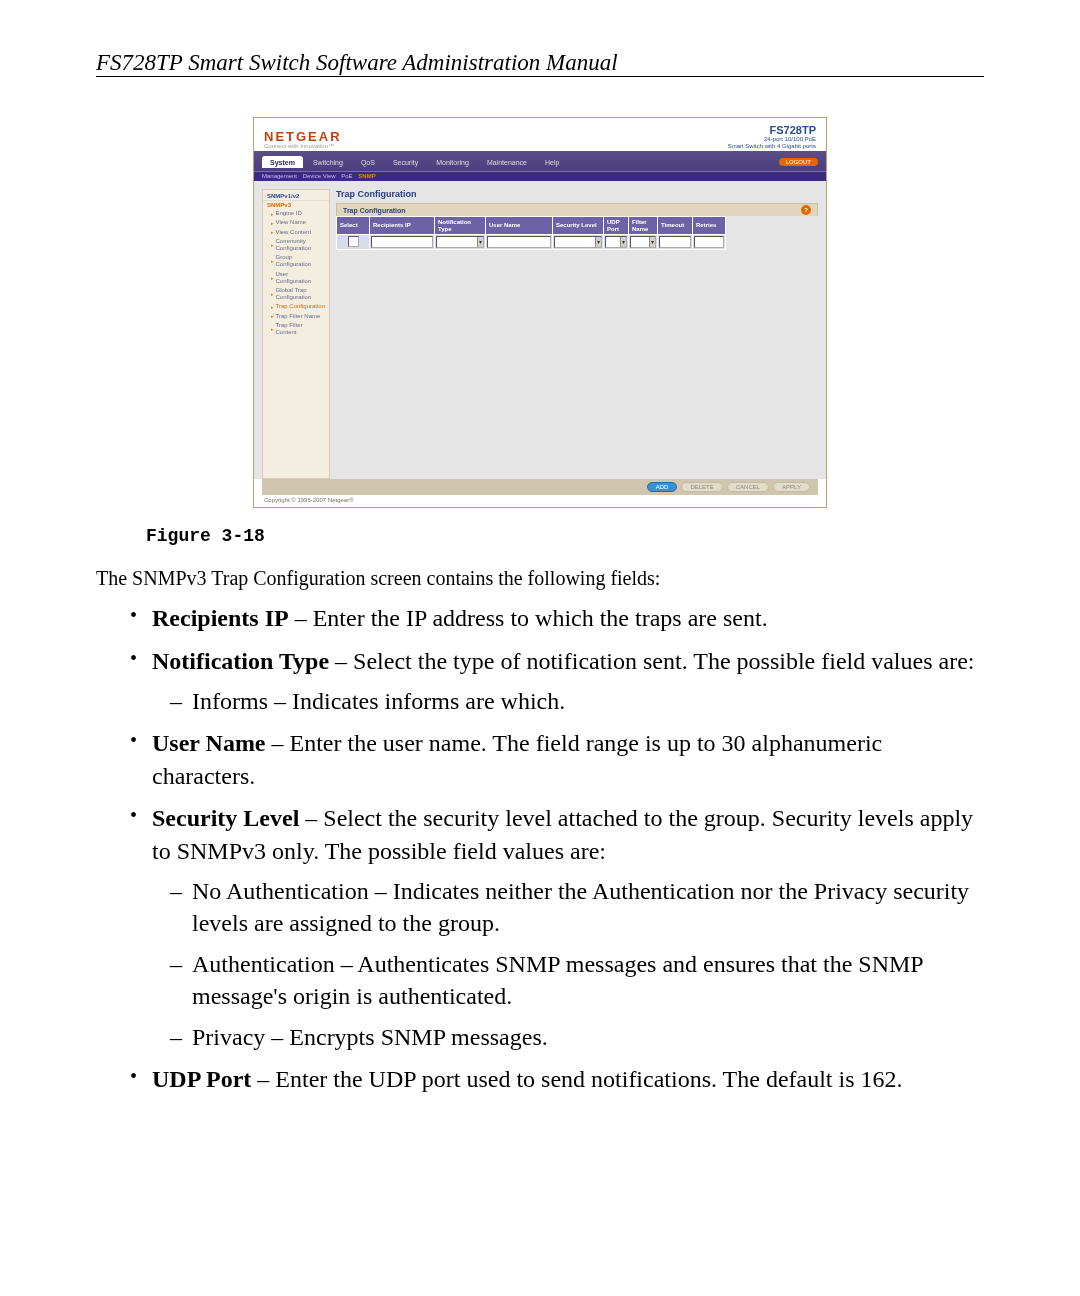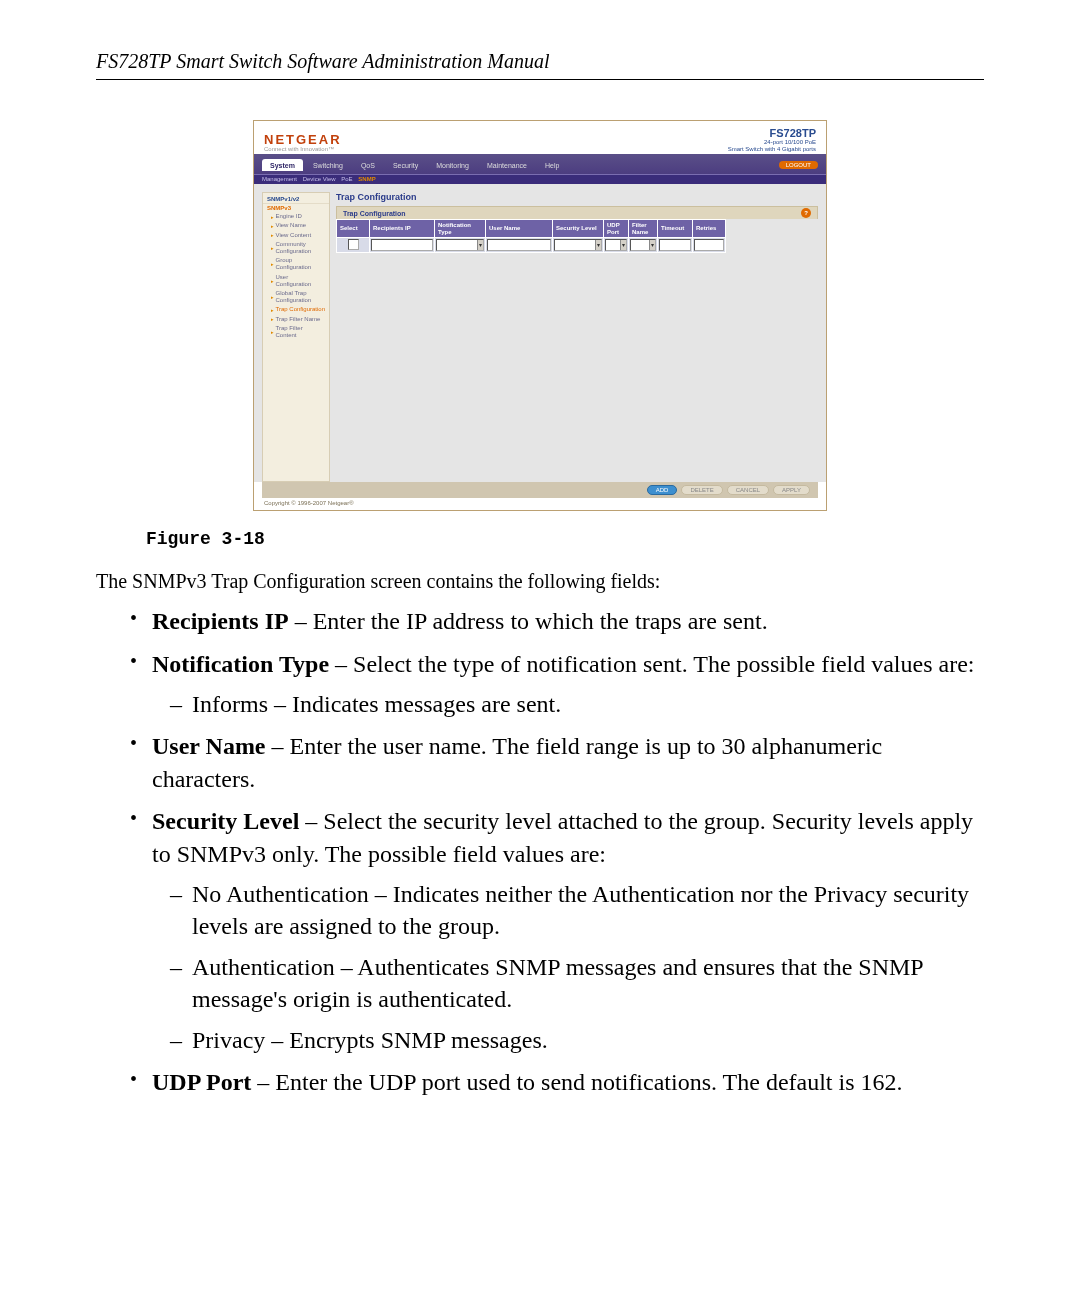--- a/index.html
+++ b/index.html
@@ -9,22 +9,22 @@
     font-family: "Times New Roman", Times, serif;
     color: #000;
     width: 1080px;
   }
   .page {
     padding: 50px 96px 40px 96px;
     box-sizing: border-box;
   }
   .running-header {
     font-style: italic;
-    font-size: 20px;
-    padding-bottom: 6px;
+    font-size: 23px;
+    padding-bottom: 0;
     border-bottom: 1px solid #000;
     margin-bottom: 40px;
   }
   .screenshot-wrap {
     width: 572px;
     margin: 0 auto 18px auto;
     border: 1px solid #bba072;
     background: #fff;
     position: relative;
     font-family: Arial, Helvetica, sans-serif;
@@ -459,21 +459,21 @@
 
   <p class="body-text">The SNMPv3 Trap Configuration screen contains the following fields:</p>
 
   <ul class="bullets">
     <li>
       <b>Recipients IP</b><span> – Enter the IP address to which the traps are sent.</span>
     </li>
     <li>
       <b>Notification Type</b><span> – Select the type of notification sent. The possible field values are:</span>
       <ul class="dashes">
-        <li>Informs – Indicates messages are sent.</li>
+        <li>Informs – Indicates informs are which.</li>
       </ul>
     </li>
     <li>
       <b>User Name</b><span> – Enter the user name. The field range is up to 30 alphanumeric characters.</span>
     </li>
     <li>
       <b>Security Level</b><span> – Select the security level attached to the group. Security levels apply to SNMPv3 only. The possible field values are:</span>
       <ul class="dashes">
         <li>No Authentication – Indicates neither the Authentication nor the Privacy security levels are assigned to the group.</li>
         <li>Authentication – Authenticates SNMP messages and ensures that the SNMP message's origin is authenticated.</li>

